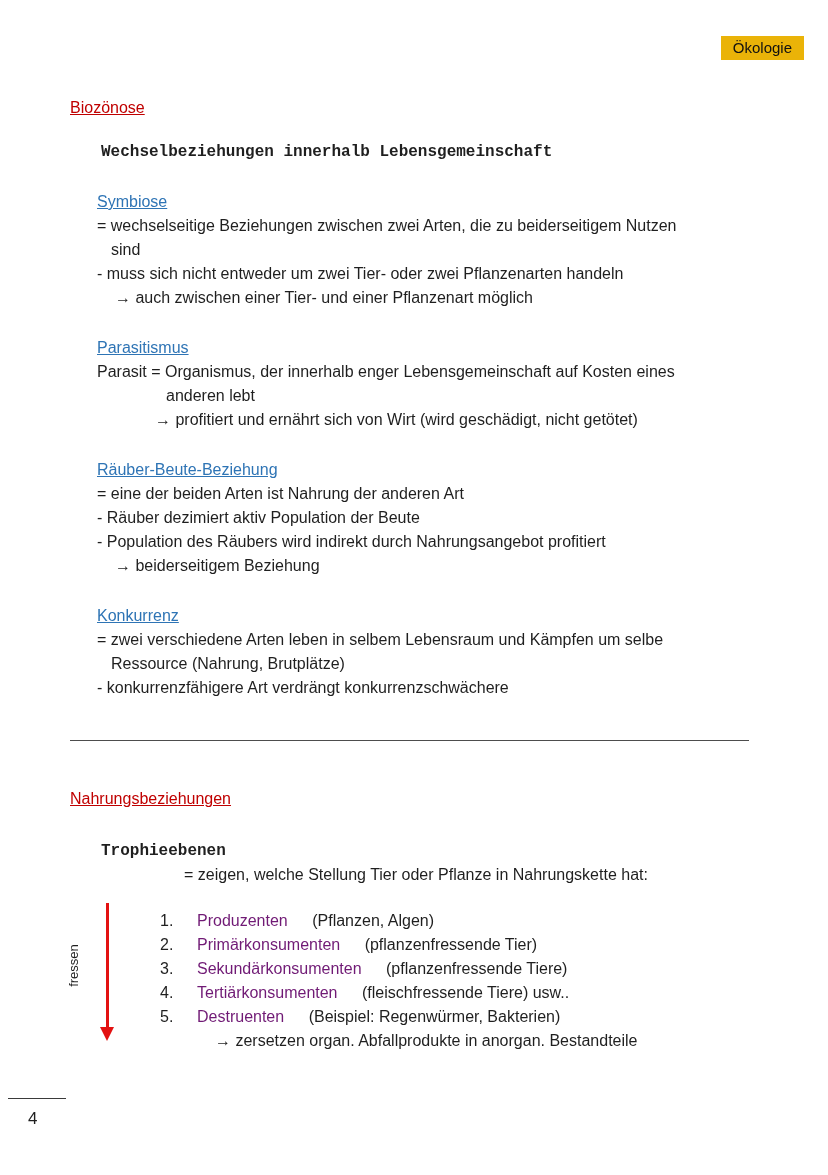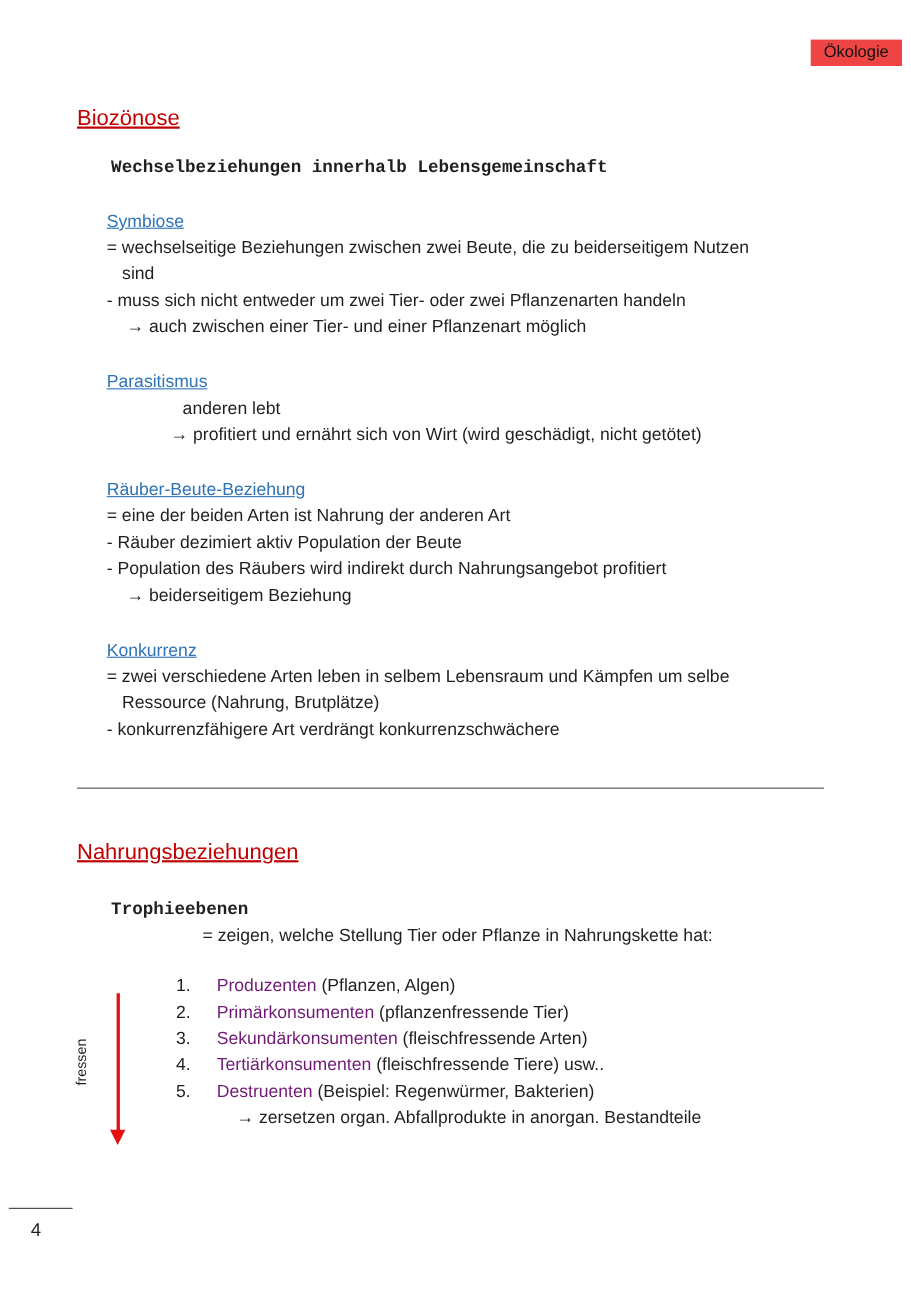--- a/index.html
+++ b/index.html
@@ -14,37 +14,37 @@
     background: #ffffff;
     font-family: "Liberation Sans", sans-serif;
     font-size: 16px;
     line-height: 24px;
     color: #1f1f1f;
     overflow: hidden;
   }
   .badge {
     position: absolute;
     top: 36px;
-    right: 8px;
-    background: #ef4444;
+    right: 24px;
+    background: #eab308;
     color: #111111;
     padding: 2px 12px;
     font-size: 15px;
     line-height: 20px;
   }
   .content {
     position: absolute;
     left: 70px;
     top: 96px;
     width: 692px;
   }
   .red-title {
     color: #c00000;
     text-decoration: underline;
-    font-size: 20px;
+    font-size: 16px;
     margin: 0;
   }
   .red-title.second {
     margin-top: 46px;
   }
   .bold-sub {
     font-weight: bold;
     margin: 20px 0 0 31px;
     font-family: Liberation Mono, monospace;
   }
@@ -81,20 +81,21 @@
   }
   .tnum {
     width: 37px;
     flex: 0 0 37px;
   }
   .tterm {
     color: #701a75;
   }
   .trest {
     white-space: pre-wrap;
+    margin-left: 20px;
   }
   .tnote {
     margin-left: 55px;
   }
   .feed-arrow {
     position: absolute;
     left: 100px;
     top: 903px;
     width: 14px;
     height: 140px;
@@ -151,28 +152,29 @@
   <div class="badge">Ökologie</div>
 
   <div class="content">
 
     <div class="red-title">Biozönose</div>
 
     <div class="bold-sub">Wechselbeziehungen innerhalb Lebensgemeinschaft</div>
 
     <div class="block">
       <div class="blue-heading">Symbiose</div>
-      <div class="line">= wechselseitige Beziehungen zwischen zwei Beute, die zu beiderseitigem Nutzen</div>
+      <div class="line">= wechselseitige Beziehungen zwischen zwei Arten, die zu beiderseitigem Nutzen</div>
       <div class="line cont14">sind</div>
       <div class="line">- muss sich nicht entweder um zwei Tier- oder zwei Pflanzenarten handeln</div>
       <div class="line ind18">→ auch zwischen einer Tier- und einer Pflanzenart möglich</div>
     </div>
 
     <div class="block">
       <div class="blue-heading">Parasitismus</div>
+      <div class="line">Parasit = Organismus, der innerhalb enger Lebensgemeinschaft auf Kosten eines</div>
       <div class="line cont70">anderen lebt</div>
       <div class="line ind58">→ profitiert und ernährt sich von Wirt (wird geschädigt, nicht getötet)</div>
     </div>
 
     <div class="block">
       <div class="blue-heading">Räuber-Beute-Beziehung</div>
       <div class="line">= eine der beiden Arten ist Nahrung der anderen Art</div>
       <div class="line">- Räuber dezimiert aktiv Population der Beute</div>
       <div class="line">- Population des Räubers wird indirekt durch Nahrungsangebot profitiert</div>
       <div class="line ind18">→ beiderseitigem Beziehung</div>
@@ -199,21 +201,21 @@
           <span class="trest"> (Pflanzen, Algen)</span>
         </div>
       <div class="trow">
           <span class="tnum">2.</span>
           <span class="tterm">Primärkonsumenten</span>
           <span class="trest"> (pflanzenfressende Tier)</span>
         </div>
       <div class="trow">
           <span class="tnum">3.</span>
           <span class="tterm">Sekundärkonsumenten</span>
-          <span class="trest"> (fleischfressende Arten)</span>
+          <span class="trest"> (pflanzenfressende Tiere)</span>
         </div>
       <div class="trow">
           <span class="tnum">4.</span>
           <span class="tterm">Tertiärkonsumenten</span>
           <span class="trest"> (fleischfressende Tiere) usw..</span>
         </div>
       <div class="trow">
           <span class="tnum">5.</span>
           <span class="tterm">Destruenten</span>
           <span class="trest"> (Beispiel: Regenwürmer, Bakterien)</span>

